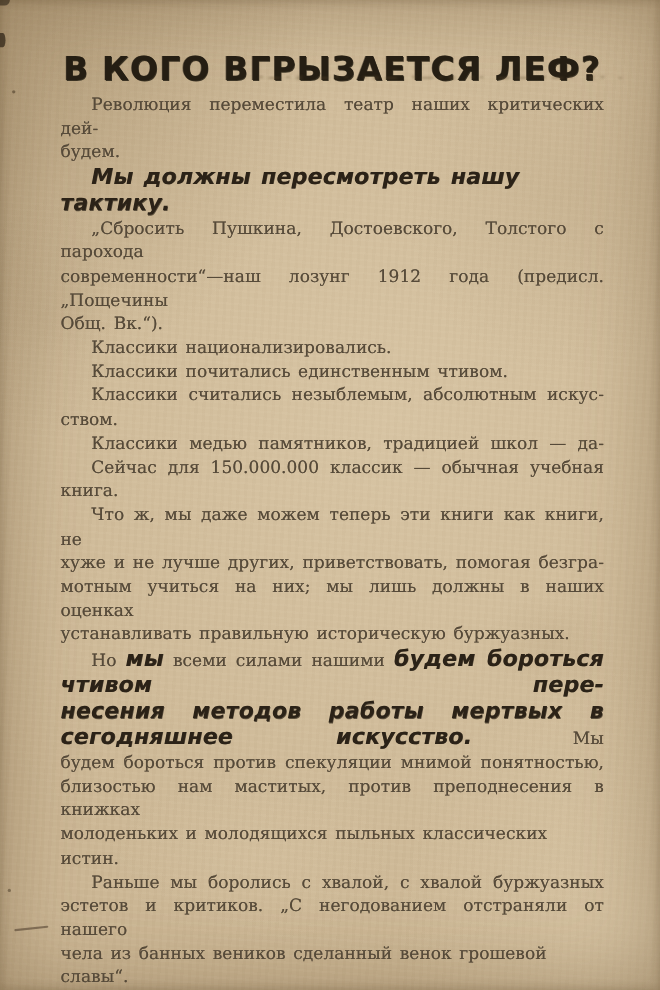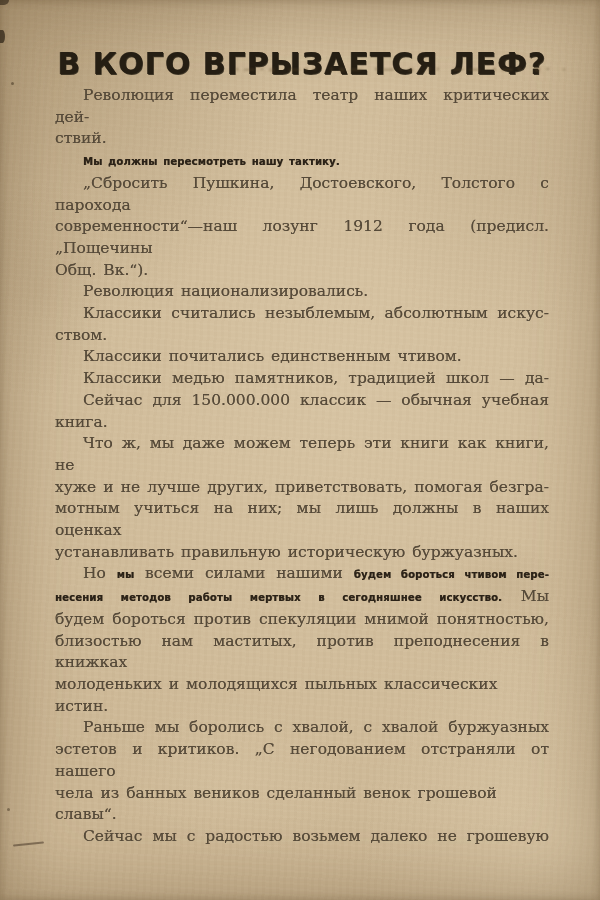--- a/index.html
+++ b/index.html
@@ -46,24 +46,25 @@
     word-spacing:2px;
     text-shadow:0 0 0.5px rgba(86,74,57,0.75);
   }
   .para{margin:0;padding:0;}
   .line{display:block;}
   .line.just{text-align:justify;text-align-last:justify;}
   .line.first{text-indent:28px;}
   .seg.bold{
     font-family:"DejaVu Sans", sans-serif;
     font-weight:bold;
-    font-size:10px;
+    font-size:20px;
     color:#2b2217;
     letter-spacing:0.2px;
     text-shadow:0.4px 0.4px 0 rgba(43,34,23,0.7);
+    font-style:italic;
   }
   
   .blem{position:absolute;pointer-events:none;}
   .corner-mark{top:0;left:0;width:9px;height:5px;background:rgba(32,23,12,0.55);border-radius:0 0 9px 0;}
   .edge-mark{top:30px;left:0;width:5px;height:13px;background:rgba(48,37,24,0.75);border-radius:0 70% 70% 0;}
   .dot-1{top:82px;left:11px;width:3px;height:3px;background:rgba(70,55,35,0.55);border-radius:50%;}
   .dot-2{top:808px;left:7px;width:3px;height:3px;background:rgba(70,55,35,0.5);border-radius:50%;}
   .pencil-dash{top:843px;left:13px;width:31px;height:2px;background:rgba(72,56,40,0.55);transform:rotate(-6deg);border-radius:2px;}
   .stain-1{top:540px;left:440px;width:120px;height:90px;background:radial-gradient(closest-side,rgba(110,85,50,0.07),rgba(110,85,50,0));}
   .stain-2{top:180px;left:-30px;width:140px;height:220px;background:radial-gradient(closest-side,rgba(105,80,48,0.09),rgba(105,80,48,0));}
@@ -81,39 +82,39 @@
   <div class="blem stain-1"></div>
   <div class="blem stain-2"></div>
   <div class="blem stain-3"></div>
 
   <h1 class="title">В КОГО ВГРЫЗАЕТСЯ ЛЕФ?</h1>
   <div class="ghost">·—·« —·· ·»— ·—·« ·· —— ·—· «· ——</div>
 
   <div class="content">
       <p class="para">
         <span class="line just first"><span class="seg">Революция переместила театр наших критических дей-</span></span>
-        <span class="line"><span class="seg">ствий.</span></span>
+        <span class="line"><span class="seg">будем.</span></span>
       </p>
       <p class="para">
         <span class="line first"><span class="seg bold">Мы должны пересмотреть нашу тактику.</span></span>
       </p>
       <p class="para">
         <span class="line just first"><span class="seg">„Сбросить Пушкина, Достоевского, Толстого с парохода</span></span>
         <span class="line just"><span class="seg">современности“—наш лозунг 1912 года (предисл. „Пощечины</span></span>
         <span class="line"><span class="seg">Общ. Вк.“).</span></span>
       </p>
       <p class="para">
-        <span class="line first"><span class="seg">Революция национализировались.</span></span>
+        <span class="line first"><span class="seg">Классики национализировались.</span></span>
+      </p>
+      <p class="para">
+        <span class="line first"><span class="seg">Классики почитались единственным чтивом.</span></span>
       </p>
       <p class="para">
         <span class="line just first"><span class="seg">Классики считались незыблемым, абсолютным искус-</span></span>
         <span class="line"><span class="seg">ством.</span></span>
-      </p>
-      <p class="para">
-        <span class="line first"><span class="seg">Классики почитались единственным чтивом.</span></span>
       </p>
       <p class="para">
         <span class="line just first"><span class="seg">Классики медью памятников, традицией школ — да-</span></span>
       </p>
       <p class="para">
         <span class="line just first"><span class="seg">Сейчас для 150.000.000 классик — обычная учебная</span></span>
         <span class="line"><span class="seg">книга.</span></span>
       </p>
       <p class="para">
         <span class="line just first"><span class="seg">Что ж, мы даже можем теперь эти книги как книги, не</span></span>

